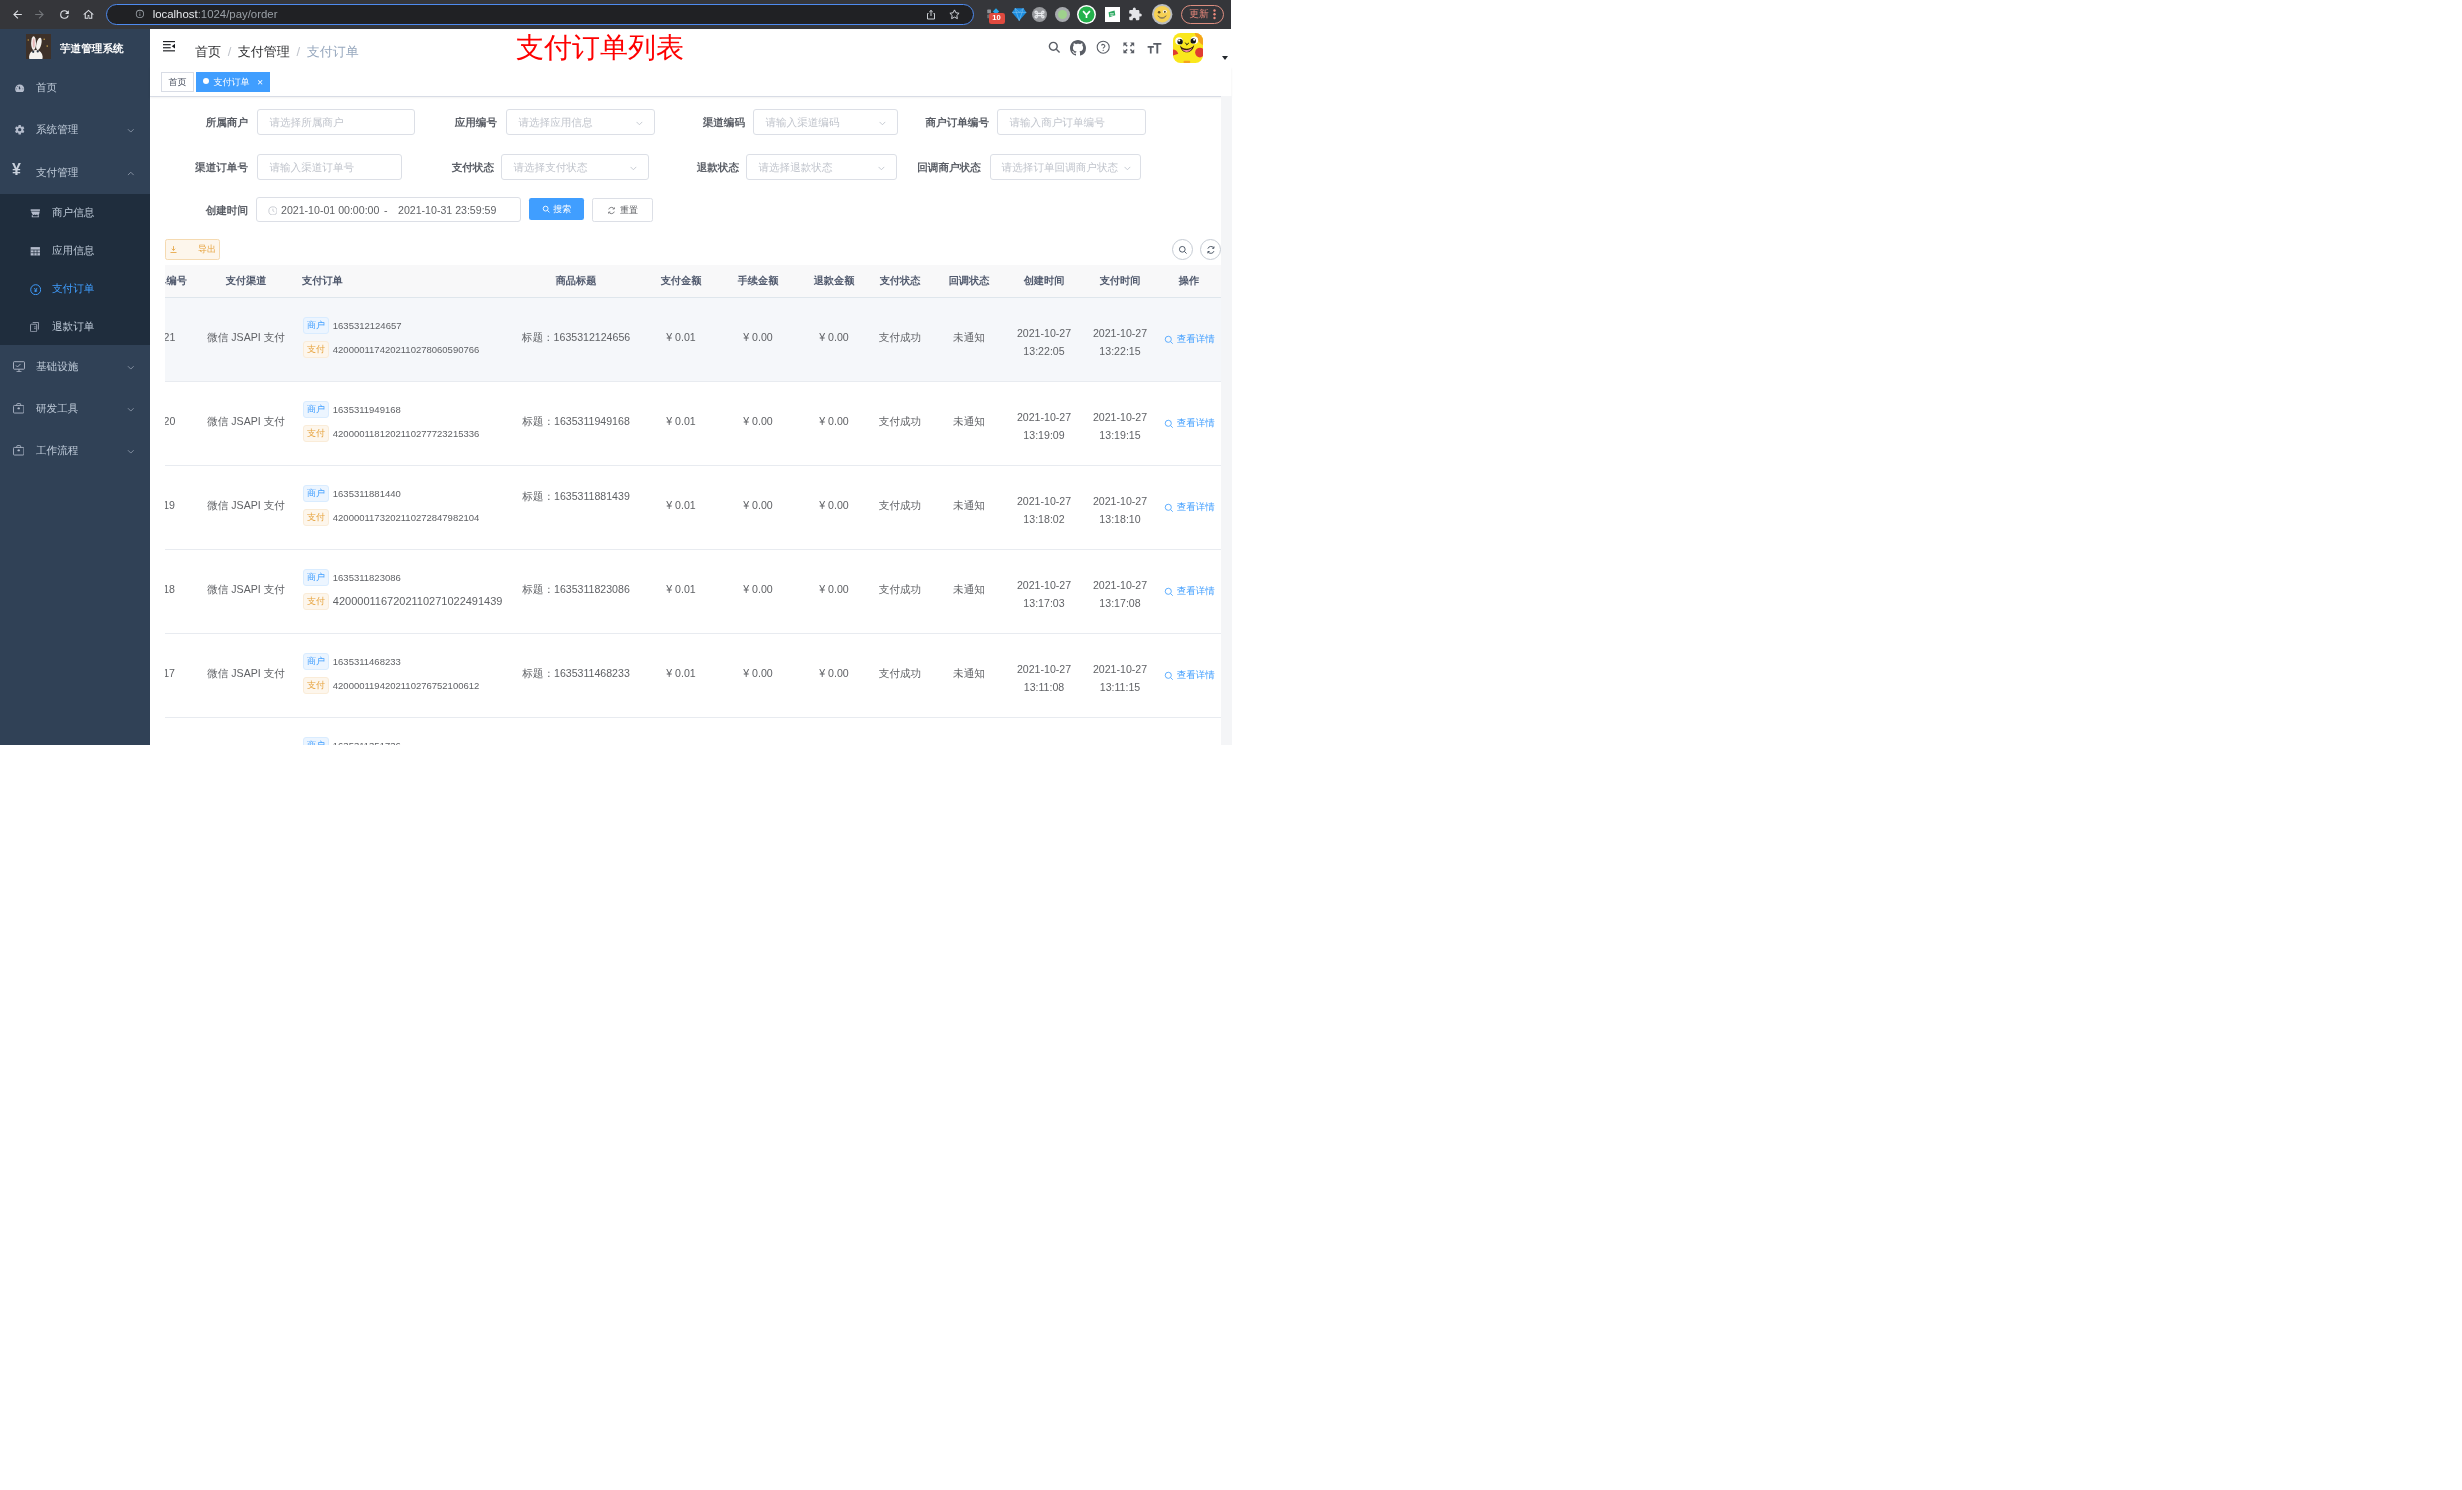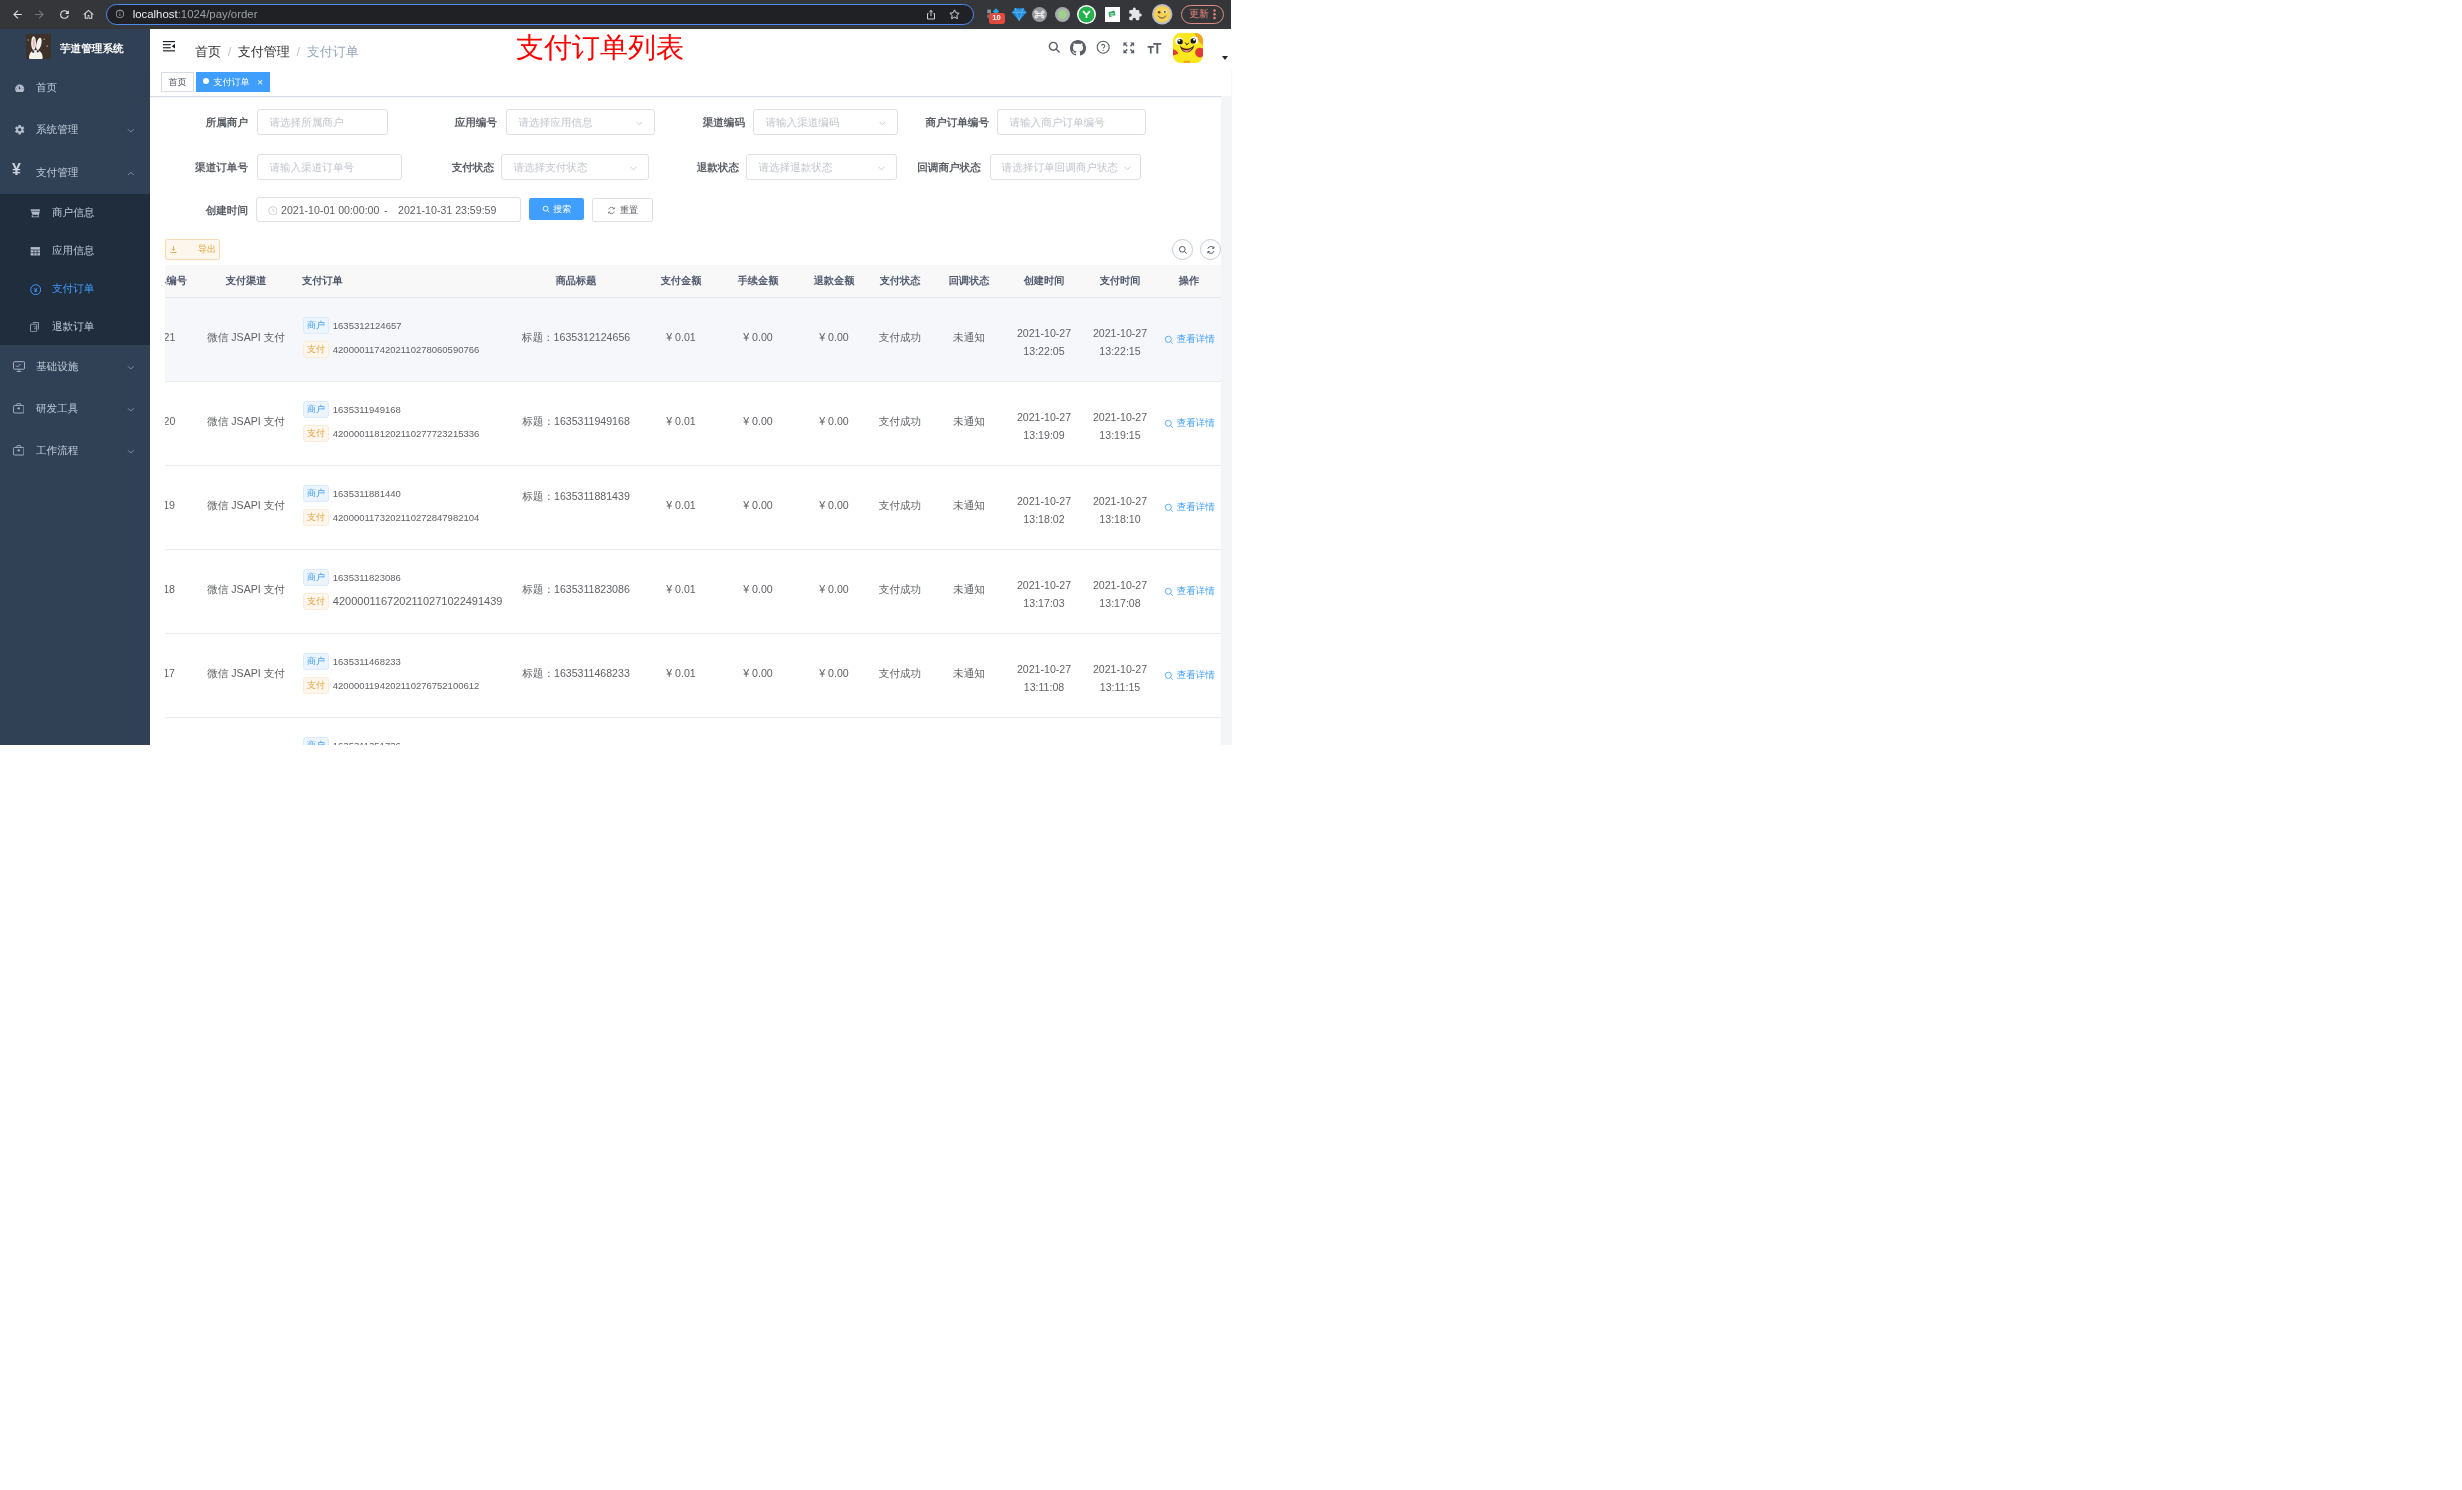--- a/index.html
+++ b/index.html
@@ -3,21 +3,21 @@
 <meta charset="utf-8">
 <style>
   * { margin:0; padding:0; box-sizing:border-box; }
   html,body { width:1231px; height:745px; overflow:hidden; background:#fff;
     font-family:"Liberation Sans",sans-serif; }
   .abs { position:absolute; }
   
   #chrome { position:absolute; left:0; top:0; width:1231px; height:29px; background:#35363a; }
   .cicon { position:absolute; top:0; height:29px; display:flex; align-items:center; justify-content:center; }
   #omni { position:absolute; left:106px; top:3.8px; width:868px; height:21px; border-radius:10.6px;
-    background:#202124; border:1.5px solid #4e8bf0; display:flex; align-items:center; }
+    background:#202124; border:1.5px solid #4e8bf0; display:flex; align-items:center;padding-left:20px; }
   
   #app { position:absolute; left:0; top:29px; width:1231px; height:716px; background:#fff; }
   #sidebar { position:absolute; left:0; top:0; width:150px; height:716px; background:#304156; }
   .mitem { position:absolute; left:0; width:150px; height:42px; color:#bfcbd9; font-size:10.6px; }
   .mitem .txt { position:absolute; left:36px; top:50%; transform:translateY(-50%); }
   .sub { background:#1f2d3d; }
   .chev { position:absolute; right:15px; top:50%; width:7.6px; height:7.6px; }
   
   #navbar { position:absolute; left:150px; top:0; width:1081px; height:38px; background:#fff; }
   
@@ -303,21 +303,21 @@
   </div>
   <div id="tags">
     <div class="tag" style="left:10.6px;padding:0 6.8px">首页</div>
     <div class="tag" style="left:46px;background:#409eff;border-color:#409eff;color:#fff;padding:0 6px;">
       <span style="display:inline-block;width:6px;height:6px;border-radius:50%;background:#fff;margin-right:4.5px;vertical-align:0.8px"></span>支付订单<span style="margin-left:7.6px;font-size:7.6px;vertical-align:0.4px">✕</span>
     </div>
   </div>
   <div id="content">
 
     <div class="flabel" style="left:187px;top:80px;width:61px;text-align:right">所属商户</div>
-    <div class="finput" style="left:257px;top:80px;width:131px">请选择所属商户</div>
+    <div class="finput" style="left:257px;top:80px;width:158px">请选择所属商户</div>
     <div class="flabel" style="left:436px;top:80px;width:61px;text-align:right">应用编号</div>
     <div class="finput" style="left:506px;top:80px;width:149px">请选择应用信息
       <svg class="fchev" style="right:11.4px;top:9.8px" viewBox="0 0 10 6" fill="none" stroke="#c0c4cc" stroke-width="1.3">
           <path d="M.8.8L5 5 9.2.8"></path>
         </svg></div>
     <div class="flabel" style="left:684px;top:80px;width:61px;text-align:right">渠道编码</div>
     <div class="finput" style="left:753px;top:80px;width:145px">请输入渠道编码
       <svg class="fchev" style="right:11.4px;top:9.8px" viewBox="0 0 10 6" fill="none" stroke="#c0c4cc" stroke-width="1.3">
           <path d="M.8.8L5 5 9.2.8"></path>
         </svg></div>

